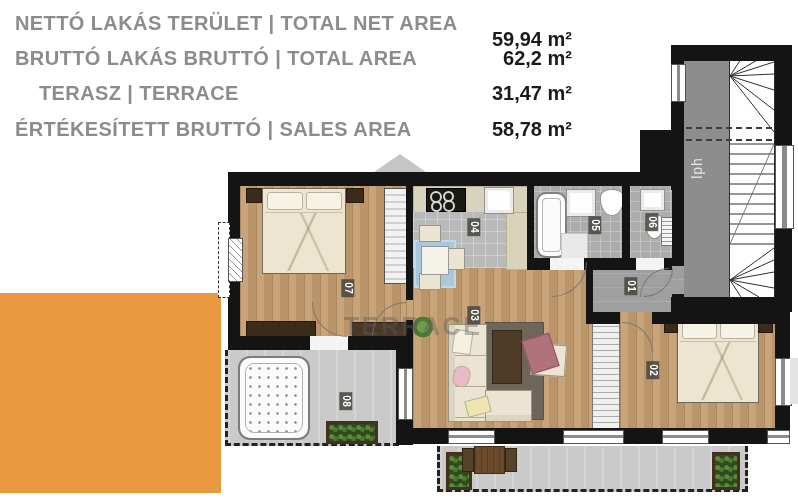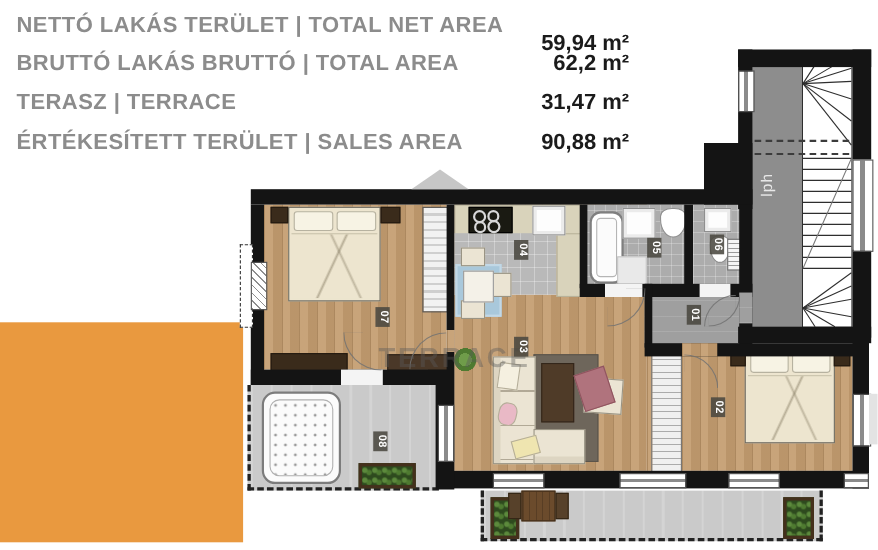--- a/index.html
+++ b/index.html
@@ -105,24 +105,24 @@
 </head>
 <body>
 
 <div class="page">
 
   <div>
     <div class="hlabel" style="top:12px;">NETTÓ LAKÁS TERÜLET |  TOTAL NET AREA</div>
     <div class="hvalue" style="top:28px;">59,94 m²</div>
     <div class="hlabel" style="top:47px;">BRUTTÓ LAKÁS BRUTTÓ |  TOTAL AREA</div>
     <div class="hvalue" style="top:47px;text-align:right;">62,2 m²</div>
-    <div class="hlabel" style="top:82px;">TERASZ |  TERRACE</div>
+    <div class="hlabel" style="top:82px;margin-left:24px;">TERASZ |  TERRACE</div>
     <div class="hvalue" style="top:82px;">31,47 m²</div>
-    <div class="hlabel" style="top:118px;">ÉRTÉKESÍTETT TERÜLET |  SALES AREA</div>
-    <div class="hvalue" style="top:118px;">90,88 m²</div>
+    <div class="hlabel" style="top:118px;">ÉRTÉKESÍTETT BRUTTÓ |  SALES AREA</div>
+    <div class="hvalue" style="top:118px;">58,78 m²</div>
   </div>
 
   <div class="orange"></div>
 
   <div class="abs wood" style="left:240px;top:186px;width:166px;height:150px;"></div>
   <div class="abs wood" style="left:413px;top:186px;width:175px;height:242px;"></div>
   <div class="abs wood" style="left:588px;top:314px;width:187px;height:114px;"></div>
   <div class="abs hallf" style="left:586px;top:258px;width:90px;height:58px;"></div>
   <div class="abs bathf" style="left:530px;top:186px;width:94px;height:76px;"></div>
   <div class="abs bathf" style="left:630px;top:186px;width:44px;height:76px;"></div>

